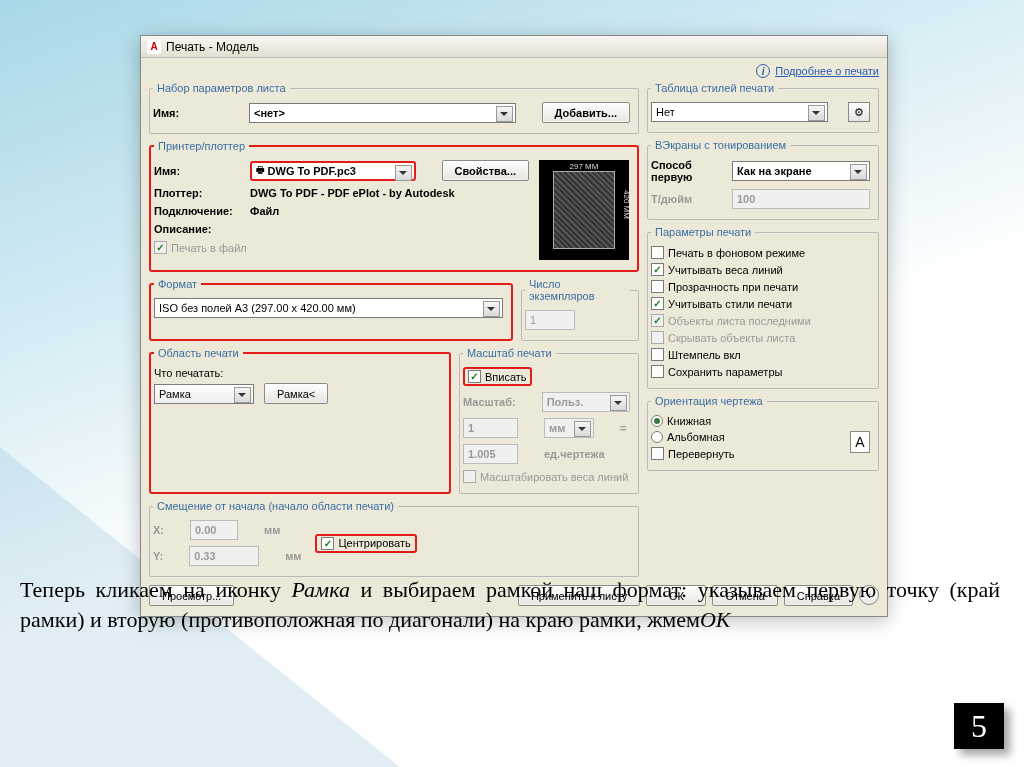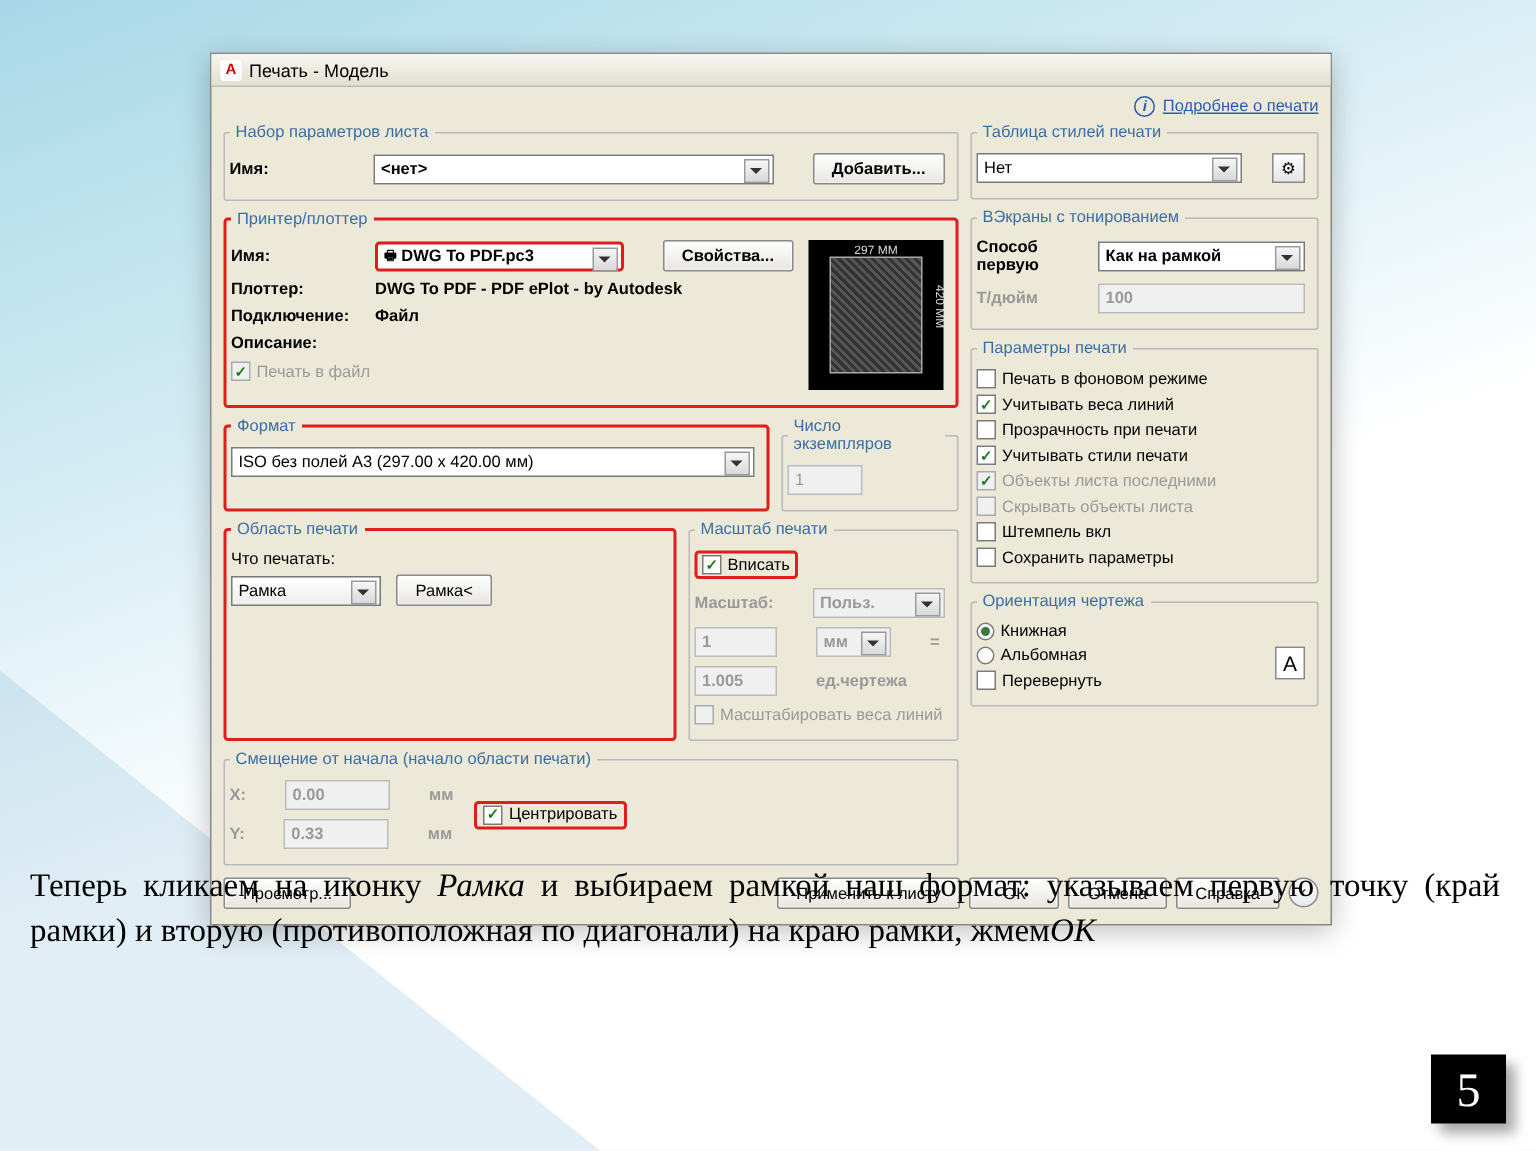--- a/index.html
+++ b/index.html
@@ -264,21 +264,21 @@
             </div>
           </fieldset>
         </div>
 
         <fieldset>
           <legend>Смещение от начала (начало области печати)</legend>
           <div style="display:flex;align-items:center;gap:14px">
             <div>
               <div class="row disabled-text">
                 <span>X:</span>
-                <div class="textin disabled-field" style="width:70px">
+                <div class="textin disabled-field" style="width:48px">
                     <span>0.00</span>
                   </div>
                 <span>мм</span>
               </div>
               <div class="row disabled-text">
                 <span>Y:</span>
                 <div class="textin disabled-field" style="width:70px">
                     <span>0.33</span>
                   </div>
                 <span>мм</span>
@@ -302,21 +302,21 @@
             </div>
             <span class="smallbtn">⚙</span>
           </div>
         </fieldset>
 
         <fieldset>
           <legend>ВЭкраны с тонированием</legend>
           <div class="row">
             <span style="width:55px">Способ первую</span>
             <div class="combo" style="flex:1">
-                <span>Как на рамкой</span>
+                <span>Как на экране</span>
               </div>
           </div>
           <div class="row disabled-text">
             <span style="width:55px">Т/дюйм</span>
             <div class="textin disabled-field" style="flex:1">
                 <span>100</span>
               </div>
           </div>
         </fieldset>
 

